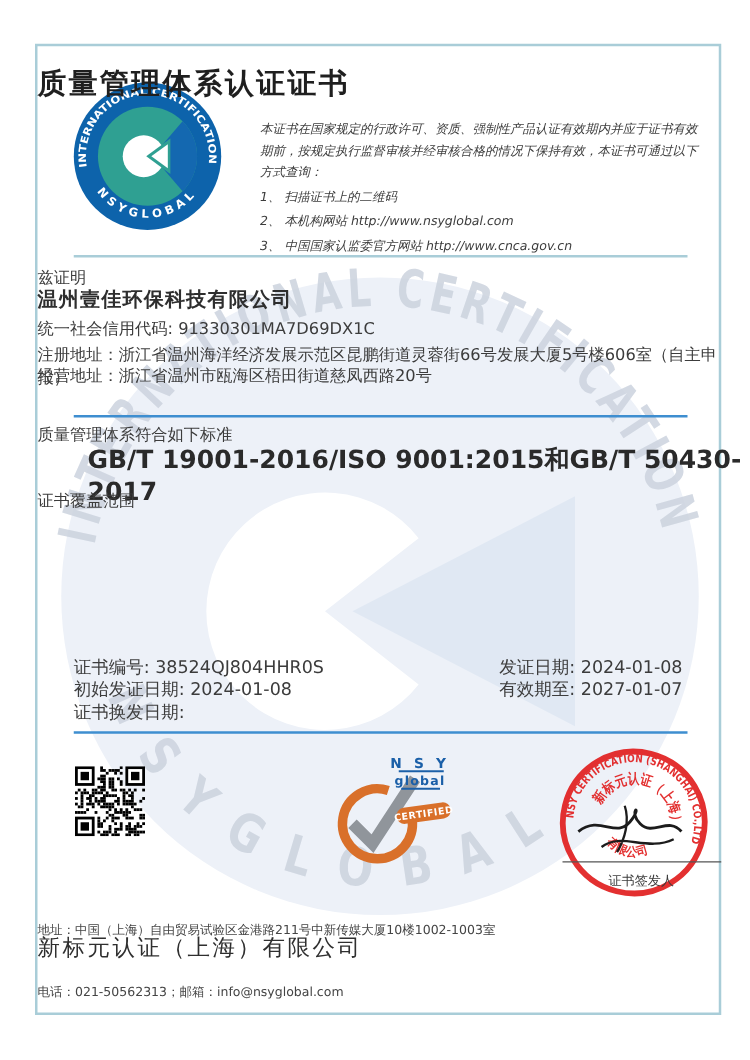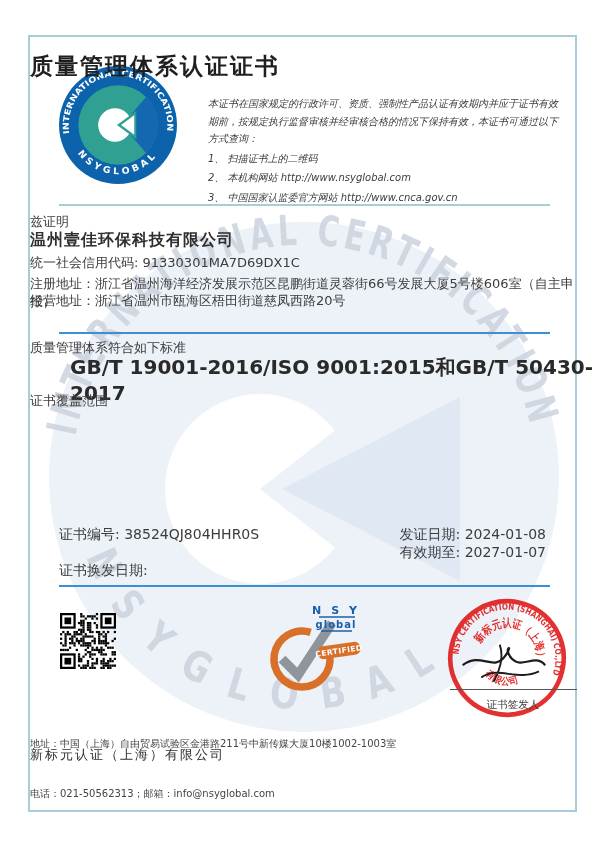--- a/index.html
+++ b/index.html
@@ -14,21 +14,21 @@
   .intro{left:178px;top:58px;width:352px;font-size:10px;line-height:1.75;color:#3c3c3c;font-style:italic;}
   .intro .q{margin-top:2px;}
   .divider-light{left:29px;width:491px;height:2px;background:#a9cdd8;}
   .divider-blue{left:29px;width:491px;height:2px;background:#3e8ed0;}
   .small{font-size:13px;color:#3c3c3c;}
   .company{font-size:16px;font-weight:600;color:#2e2e2e;letter-spacing:1px;}
   .std{font-size:20px;font-weight:700;color:#2a2a2a;padding-left:40px;}
   .scope{font-size:11.5px;color:#333;}
   .kv{font-size:14px;color:#3c3c3c;line-height:18px;}
   .kv-right{text-align:center;right:29px;}
-  .footer-name{font-size:13px;color:#2f2f2f;letter-spacing:2px;}
+  .footer-name{font-size:18px;color:#2f2f2f;letter-spacing:2px;}
   .footer-line{font-size:10px;color:#444;}
   .issuer{font-size:10.5px;color:#3c3c3c;}
   .sigline{height:1px;background:#555;}
 </style>
 </head>
 <body>
 
 <div class="page">
 
   <svg class="abs wm" viewBox="0 0 549 777">
@@ -83,20 +83,21 @@
   <div class="abs ctr small" style="top:238px">注册地址：浙江省温州海洋经济发展示范区昆鹏街道灵蓉街66号发展大厦5号楼606室（自主申报）</div>
   <div class="abs ctr small" style="top:255px">经营地址：浙江省温州市瓯海区梧田街道慈凤西路20号</div>
 
   <div class="abs divider-blue" style="top:295px"></div>
 
   <div class="abs ctr small" style="top:302px">质量管理体系符合如下标准</div>
   <div class="abs ctr std" style="top:317px">GB/T 19001-2016/ISO 9001:2015和GB/T 50430-2017</div>
   <div class="abs ctr small" style="top:355px">证书覆盖范围</div>
 
   <div class="abs kv" style="left:29px;top:488px">证书编号: 38524QJ804HHR0S</div>
+  <div class="abs kv" style="left:29px;top:506px">初始发证日期: 2024-01-08</div>
   <div class="abs kv" style="left:29px;top:524px">证书换发日期:</div>
   <div class="abs kv kv-right" style="top:488px">发证日期: 2024-01-08</div>
   <div class="abs kv kv-right" style="top:506px">有效期至: 2027-01-07</div>
 
   <div class="abs divider-blue" style="top:548px"></div>
 
   <div class="abs" style="left:30px;top:576px;width:56px;height:56px">
     <svg id="qr" width="56" height="56" viewBox="0 0 56 56">
         <rect x="20.16" y="0.00" width="2.24" height="2.24" fill="#000"></rect>
         <rect x="35.84" y="0.00" width="2.24" height="2.24" fill="#000"></rect>

